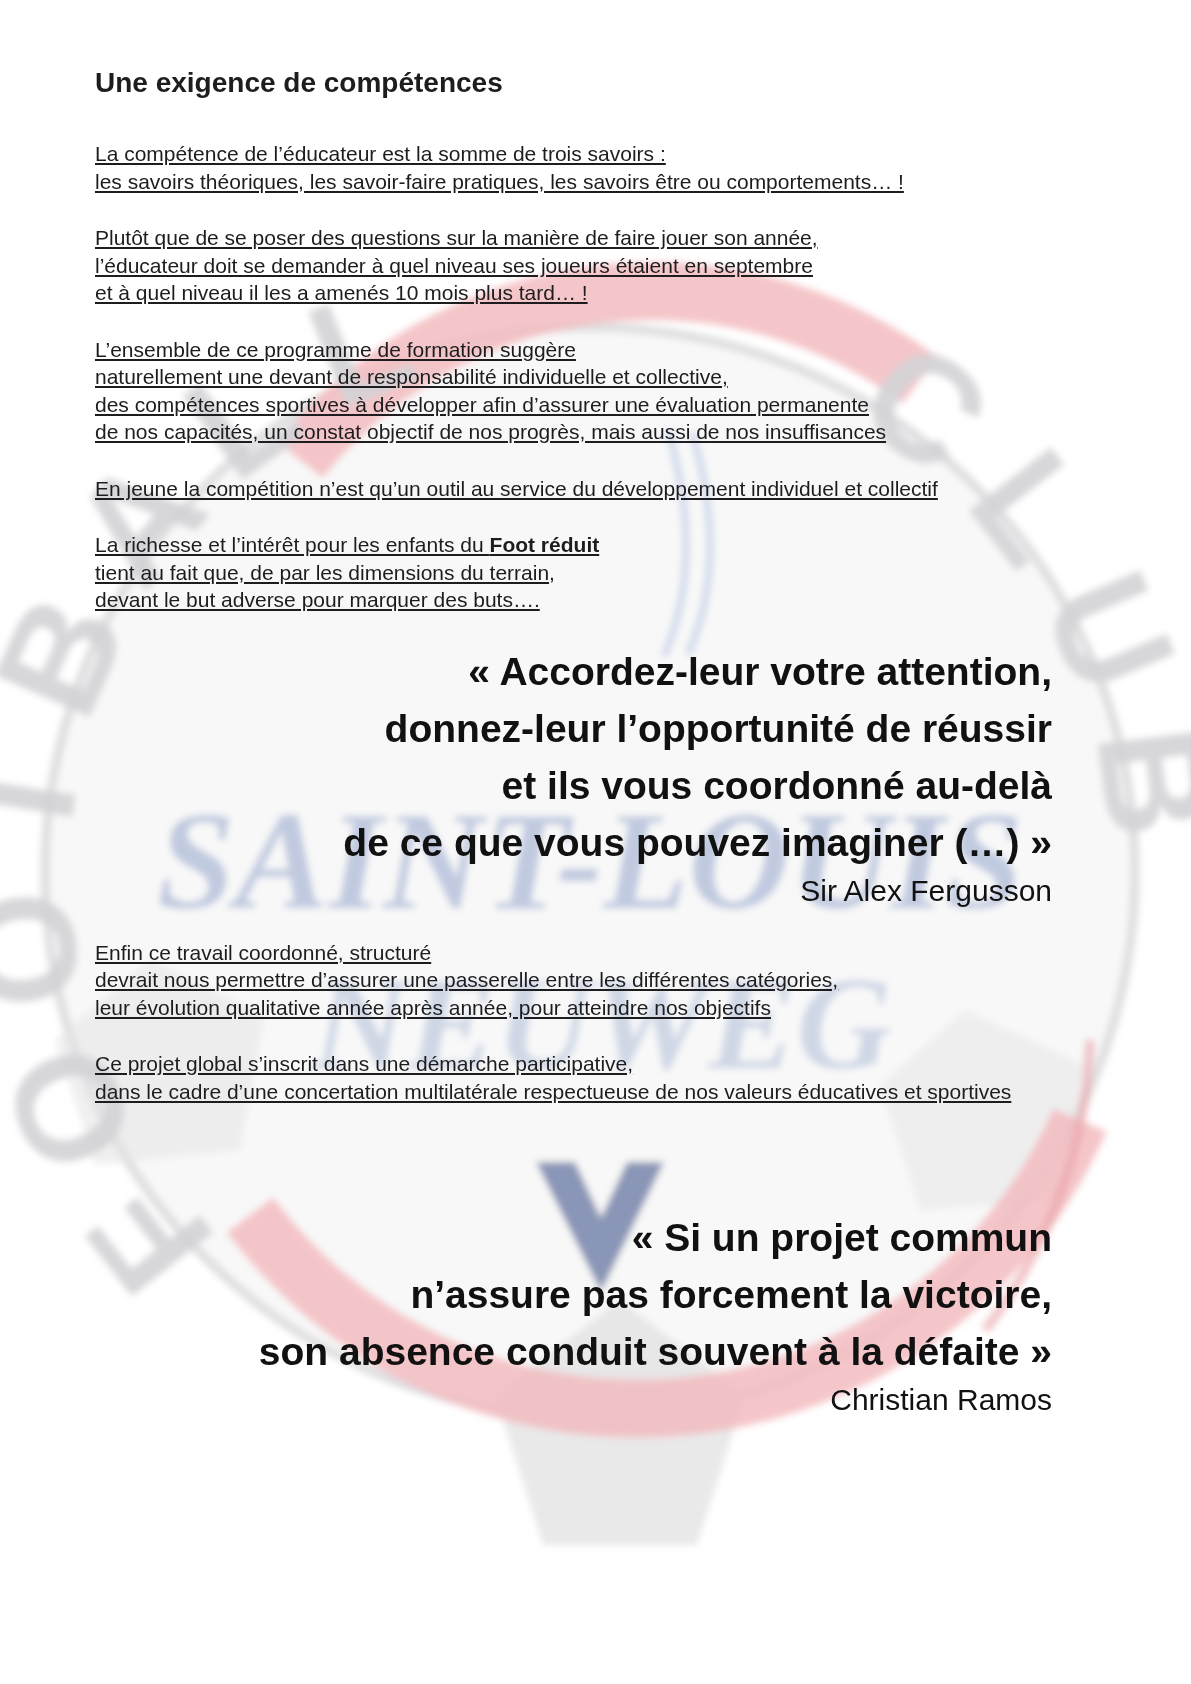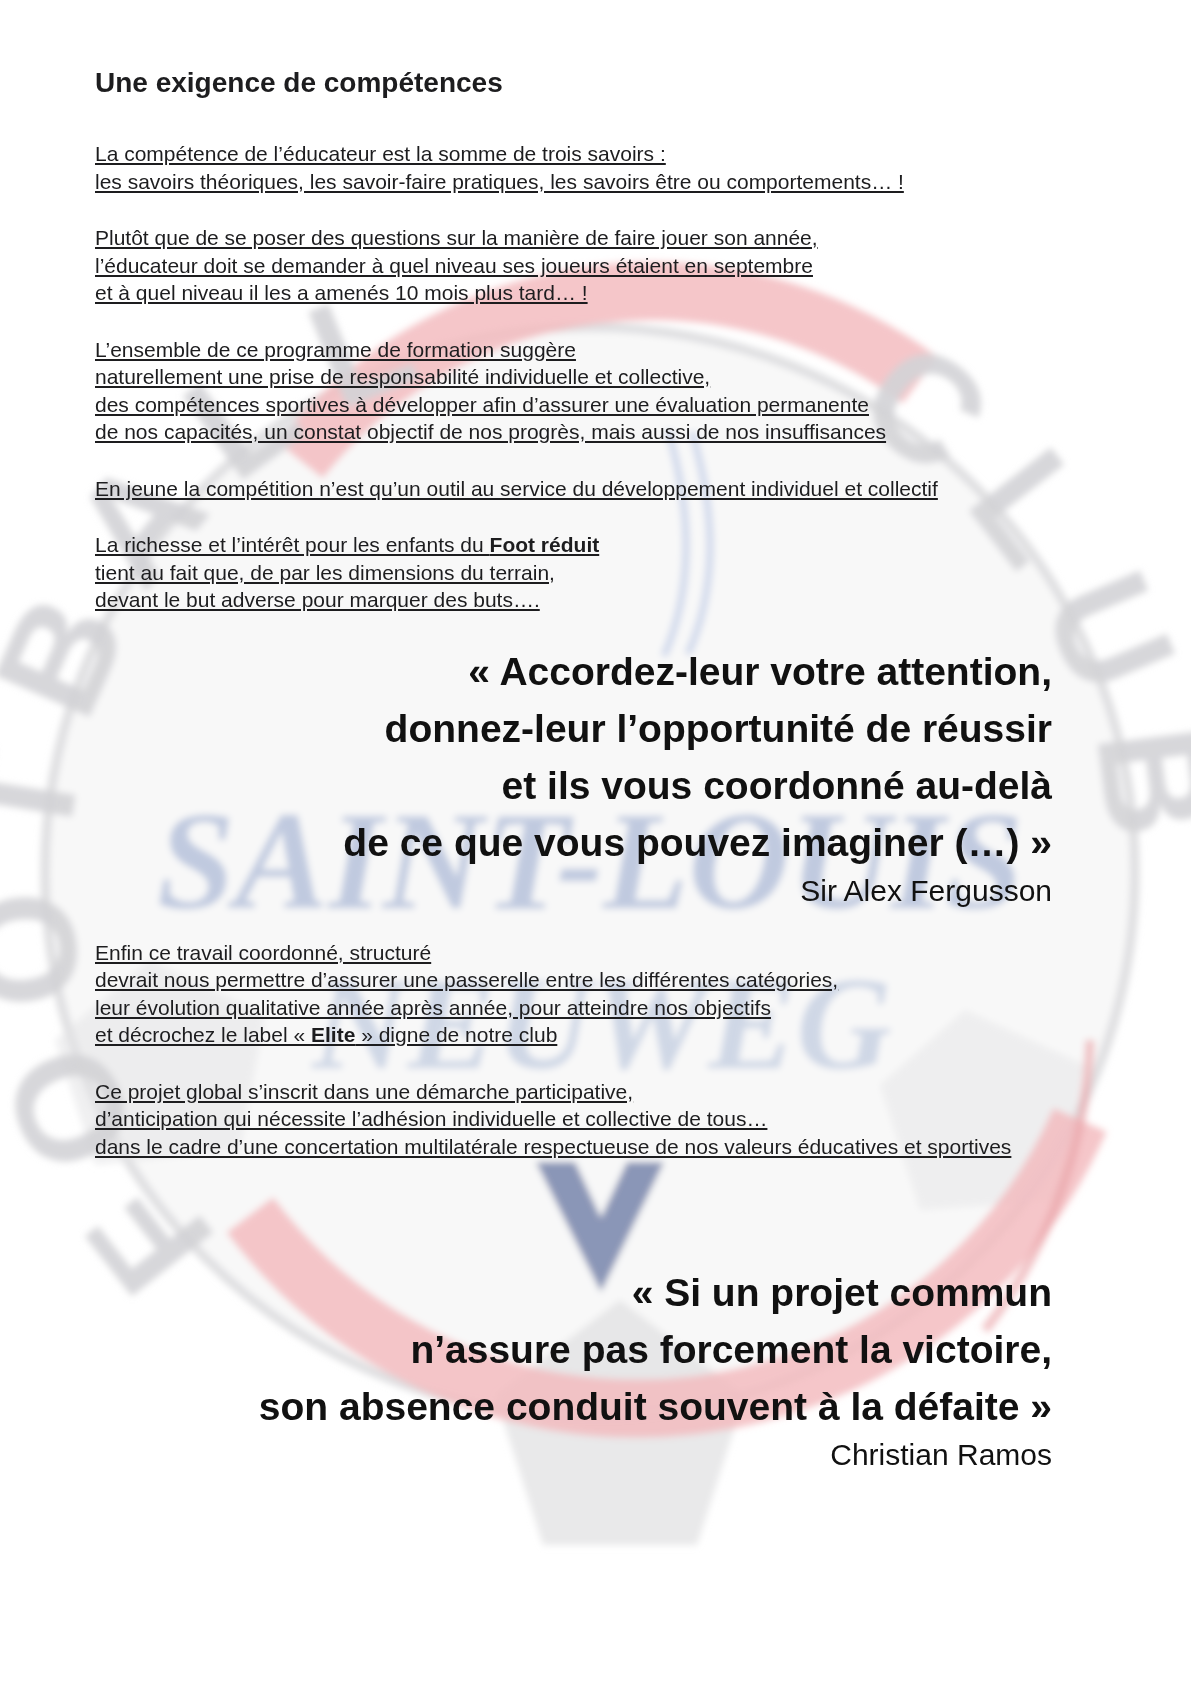--- a/index.html
+++ b/index.html
@@ -105,21 +105,21 @@
         <div class="line"><span>La compétence de l’éducateur est la somme de trois savoirs :</span></div>
         <div class="line"><span>les savoirs théoriques, les savoir-faire pratiques, les savoirs être ou comportements… !</span></div>
       </div>
     <div class="para">
         <div class="line"><span>Plutôt que de se poser des questions sur la manière de faire jouer son année,</span></div>
         <div class="line"><span>l’éducateur doit se demander à quel niveau ses joueurs étaient en septembre</span></div>
         <div class="line"><span>et à quel niveau il les a amenés 10 mois plus tard… !</span></div>
       </div>
     <div class="para">
         <div class="line"><span>L’ensemble de ce programme de formation suggère</span></div>
-        <div class="line"><span>naturellement une prise de responsabilité individuelle et collective,</span></div>
+        <div class="line"><span>naturellement une devant de responsabilité individuelle et collective,</span></div>
         <div class="line"><span>des compétences sportives à développer afin d’assurer une évaluation permanente</span></div>
         <div class="line"><span>de nos capacités, un constat objectif de nos progrès, mais aussi de nos insuffisances</span></div>
       </div>
     <div class="para">
         <div class="line"><span>En jeune la compétition n’est qu’un outil au service du développement individuel et collectif</span></div>
       </div>
     <div class="para">
         <div class="line"><span>La richesse et l’intérêt pour les enfants du </span><span style="font-weight: 700;">Foot réduit</span></div>
         <div class="line"><span>tient au fait que, de par les dimensions du terrain,</span></div>
         <div class="line"><span>devant le but adverse pour marquer des buts….</span></div>
@@ -132,25 +132,23 @@
           <div class="line"><span>et ils vous coordonné au-delà</span></div>
           <div class="line"><span>de ce que vous pouvez imaginer (…) »</span></div>
         </div>
       <div class="quote-attr">Sir Alex Fergusson</div>
     </div>
 
     <div class="para">
         <div class="line"><span>Enfin ce travail coordonné, structuré</span></div>
         <div class="line"><span>devrait nous permettre d’assurer une passerelle entre les différentes catégories,</span></div>
         <div class="line"><span>leur évolution qualitative année après année, pour atteindre nos objectifs</span></div>
-        <div class="line"><span>et décrochez le label « </span><span style="font-weight: 700;">Elite</span><span> » digne de notre club</span></div>
       </div>
     <div class="para">
         <div class="line"><span>Ce projet global s’inscrit dans une démarche participative,</span></div>
-        <div class="line"><span>d’anticipation qui nécessite l’adhésion individuelle et collective de tous…</span></div>
         <div class="line"><span>dans le cadre d’une concertation multilatérale respectueuse de nos valeurs éducatives et sportives</span></div>
       </div>
 
     <div class="quote quote-2">
       <div class="quote-lines">
           <div class="line"><span>« Si un projet commun</span></div>
           <div class="line"><span>n’assure pas forcement la victoire,</span></div>
           <div class="line"><span>son absence conduit souvent à la défaite »</span></div>
         </div>
       <div class="quote-attr">Christian Ramos</div>

